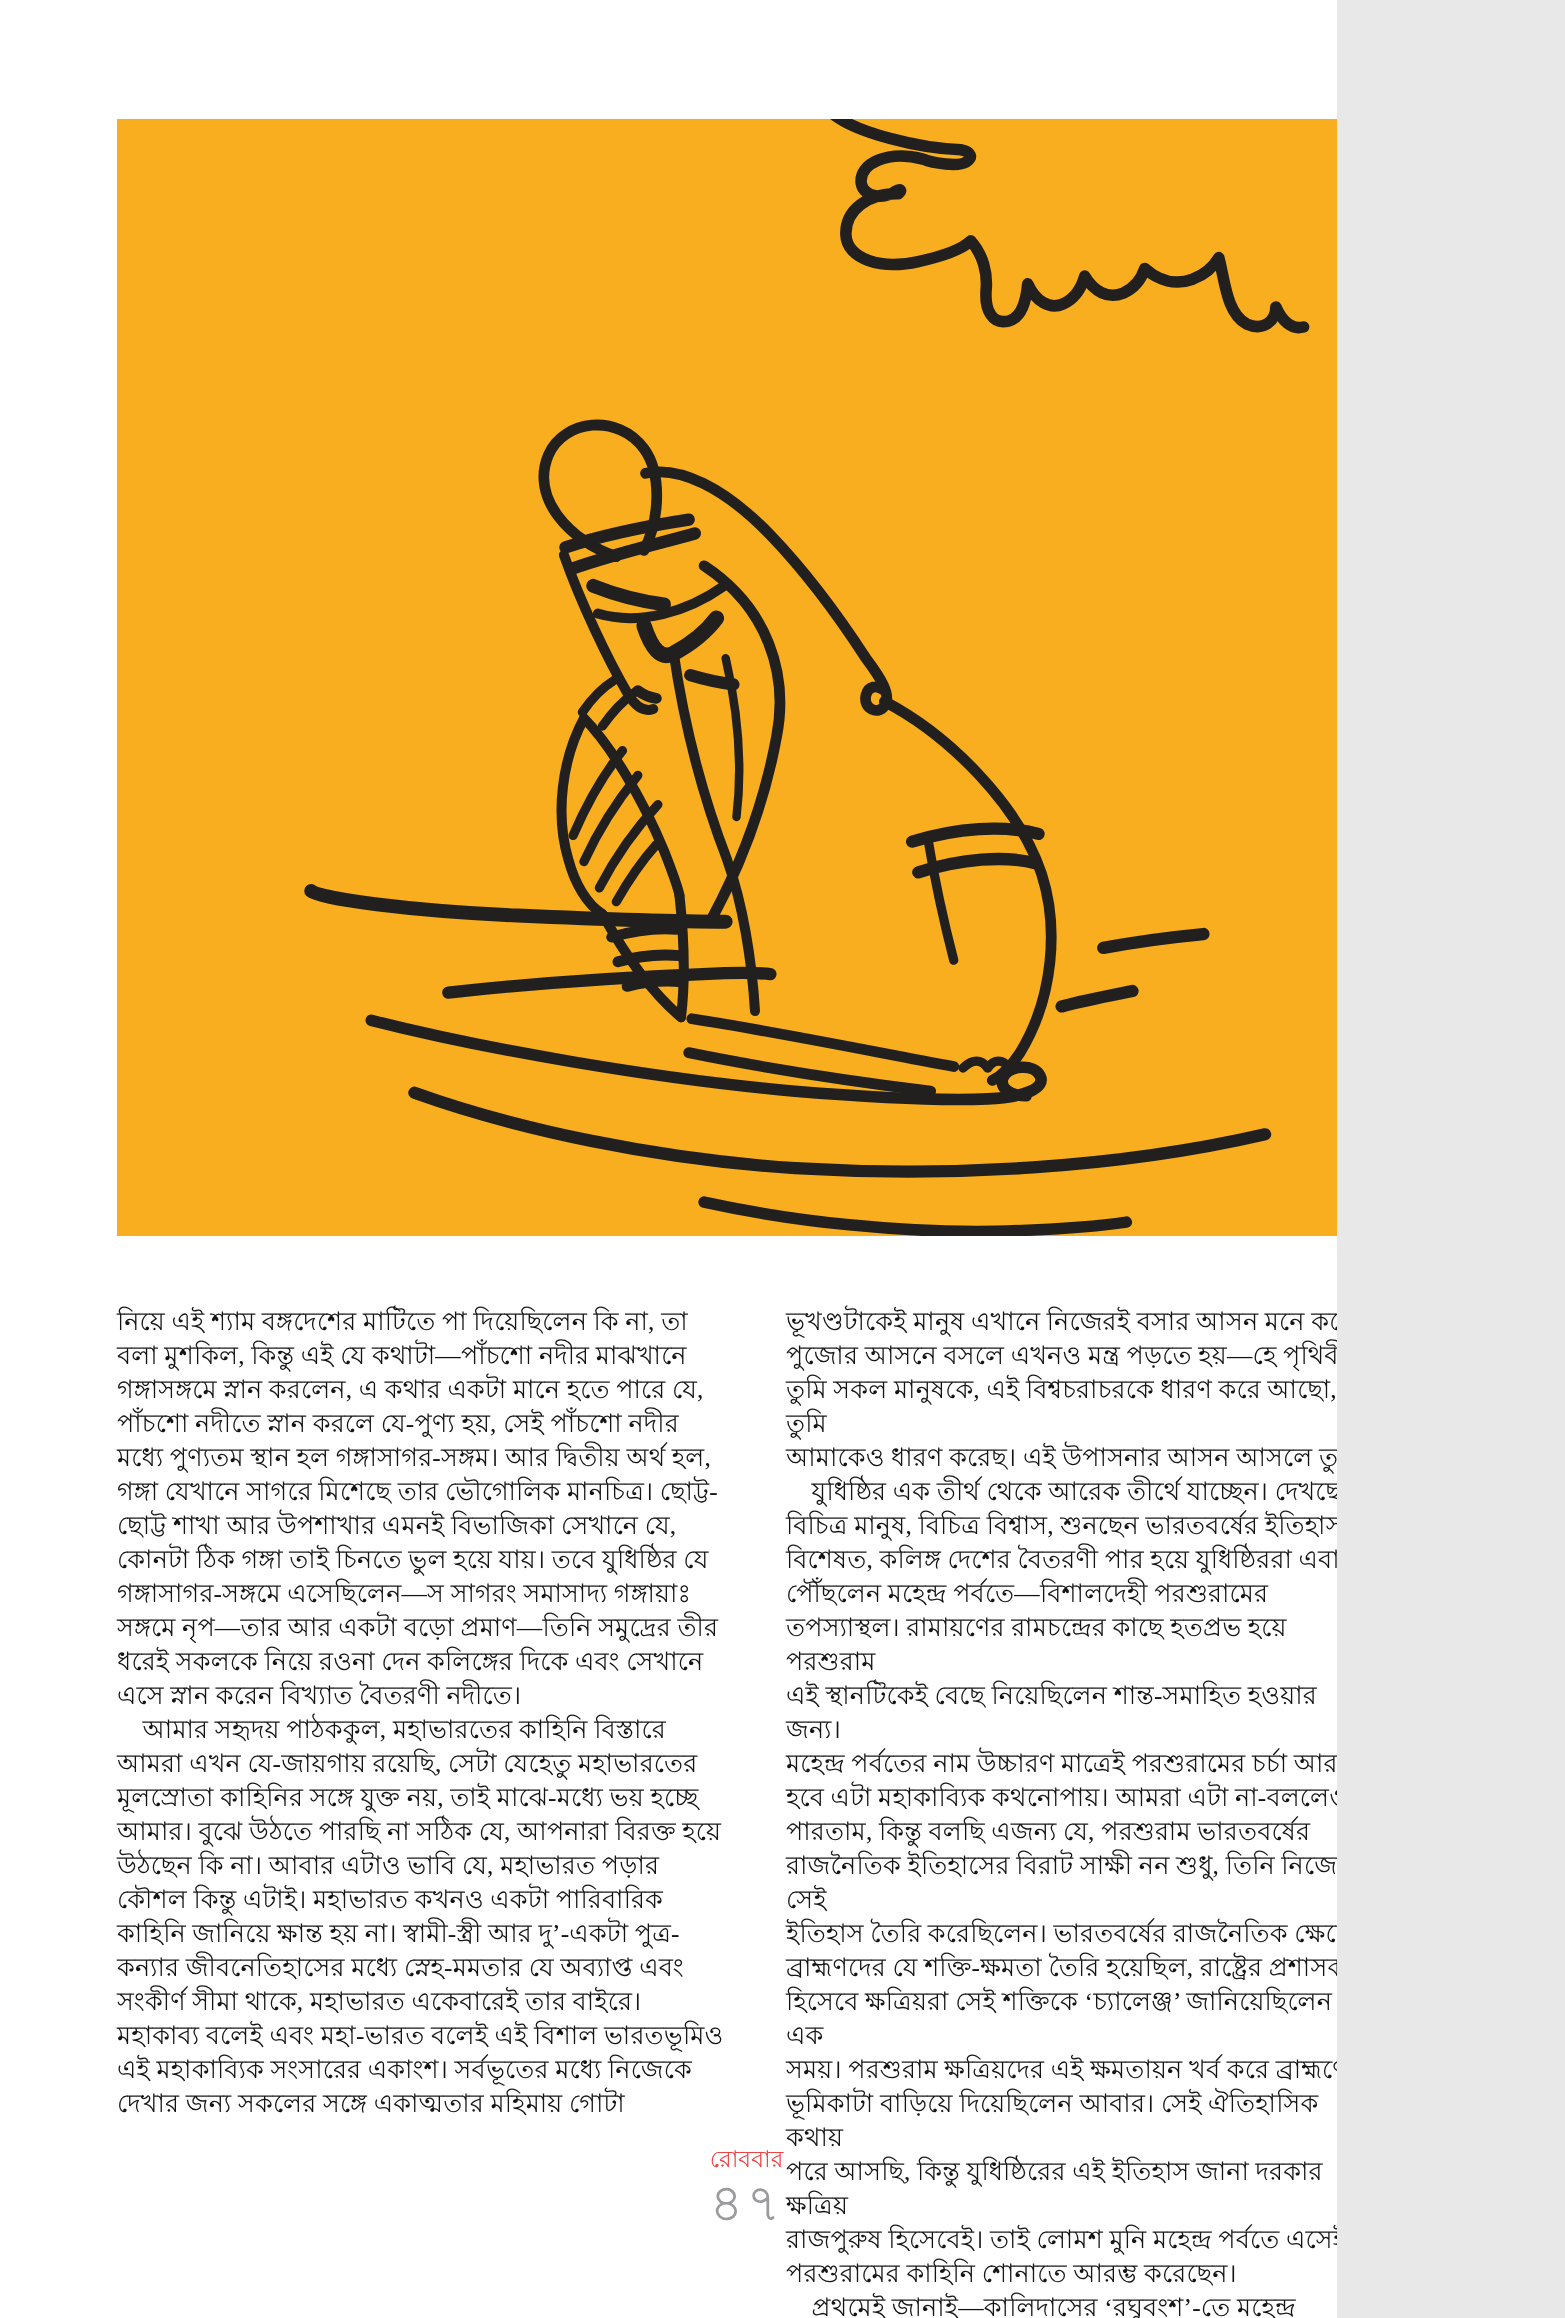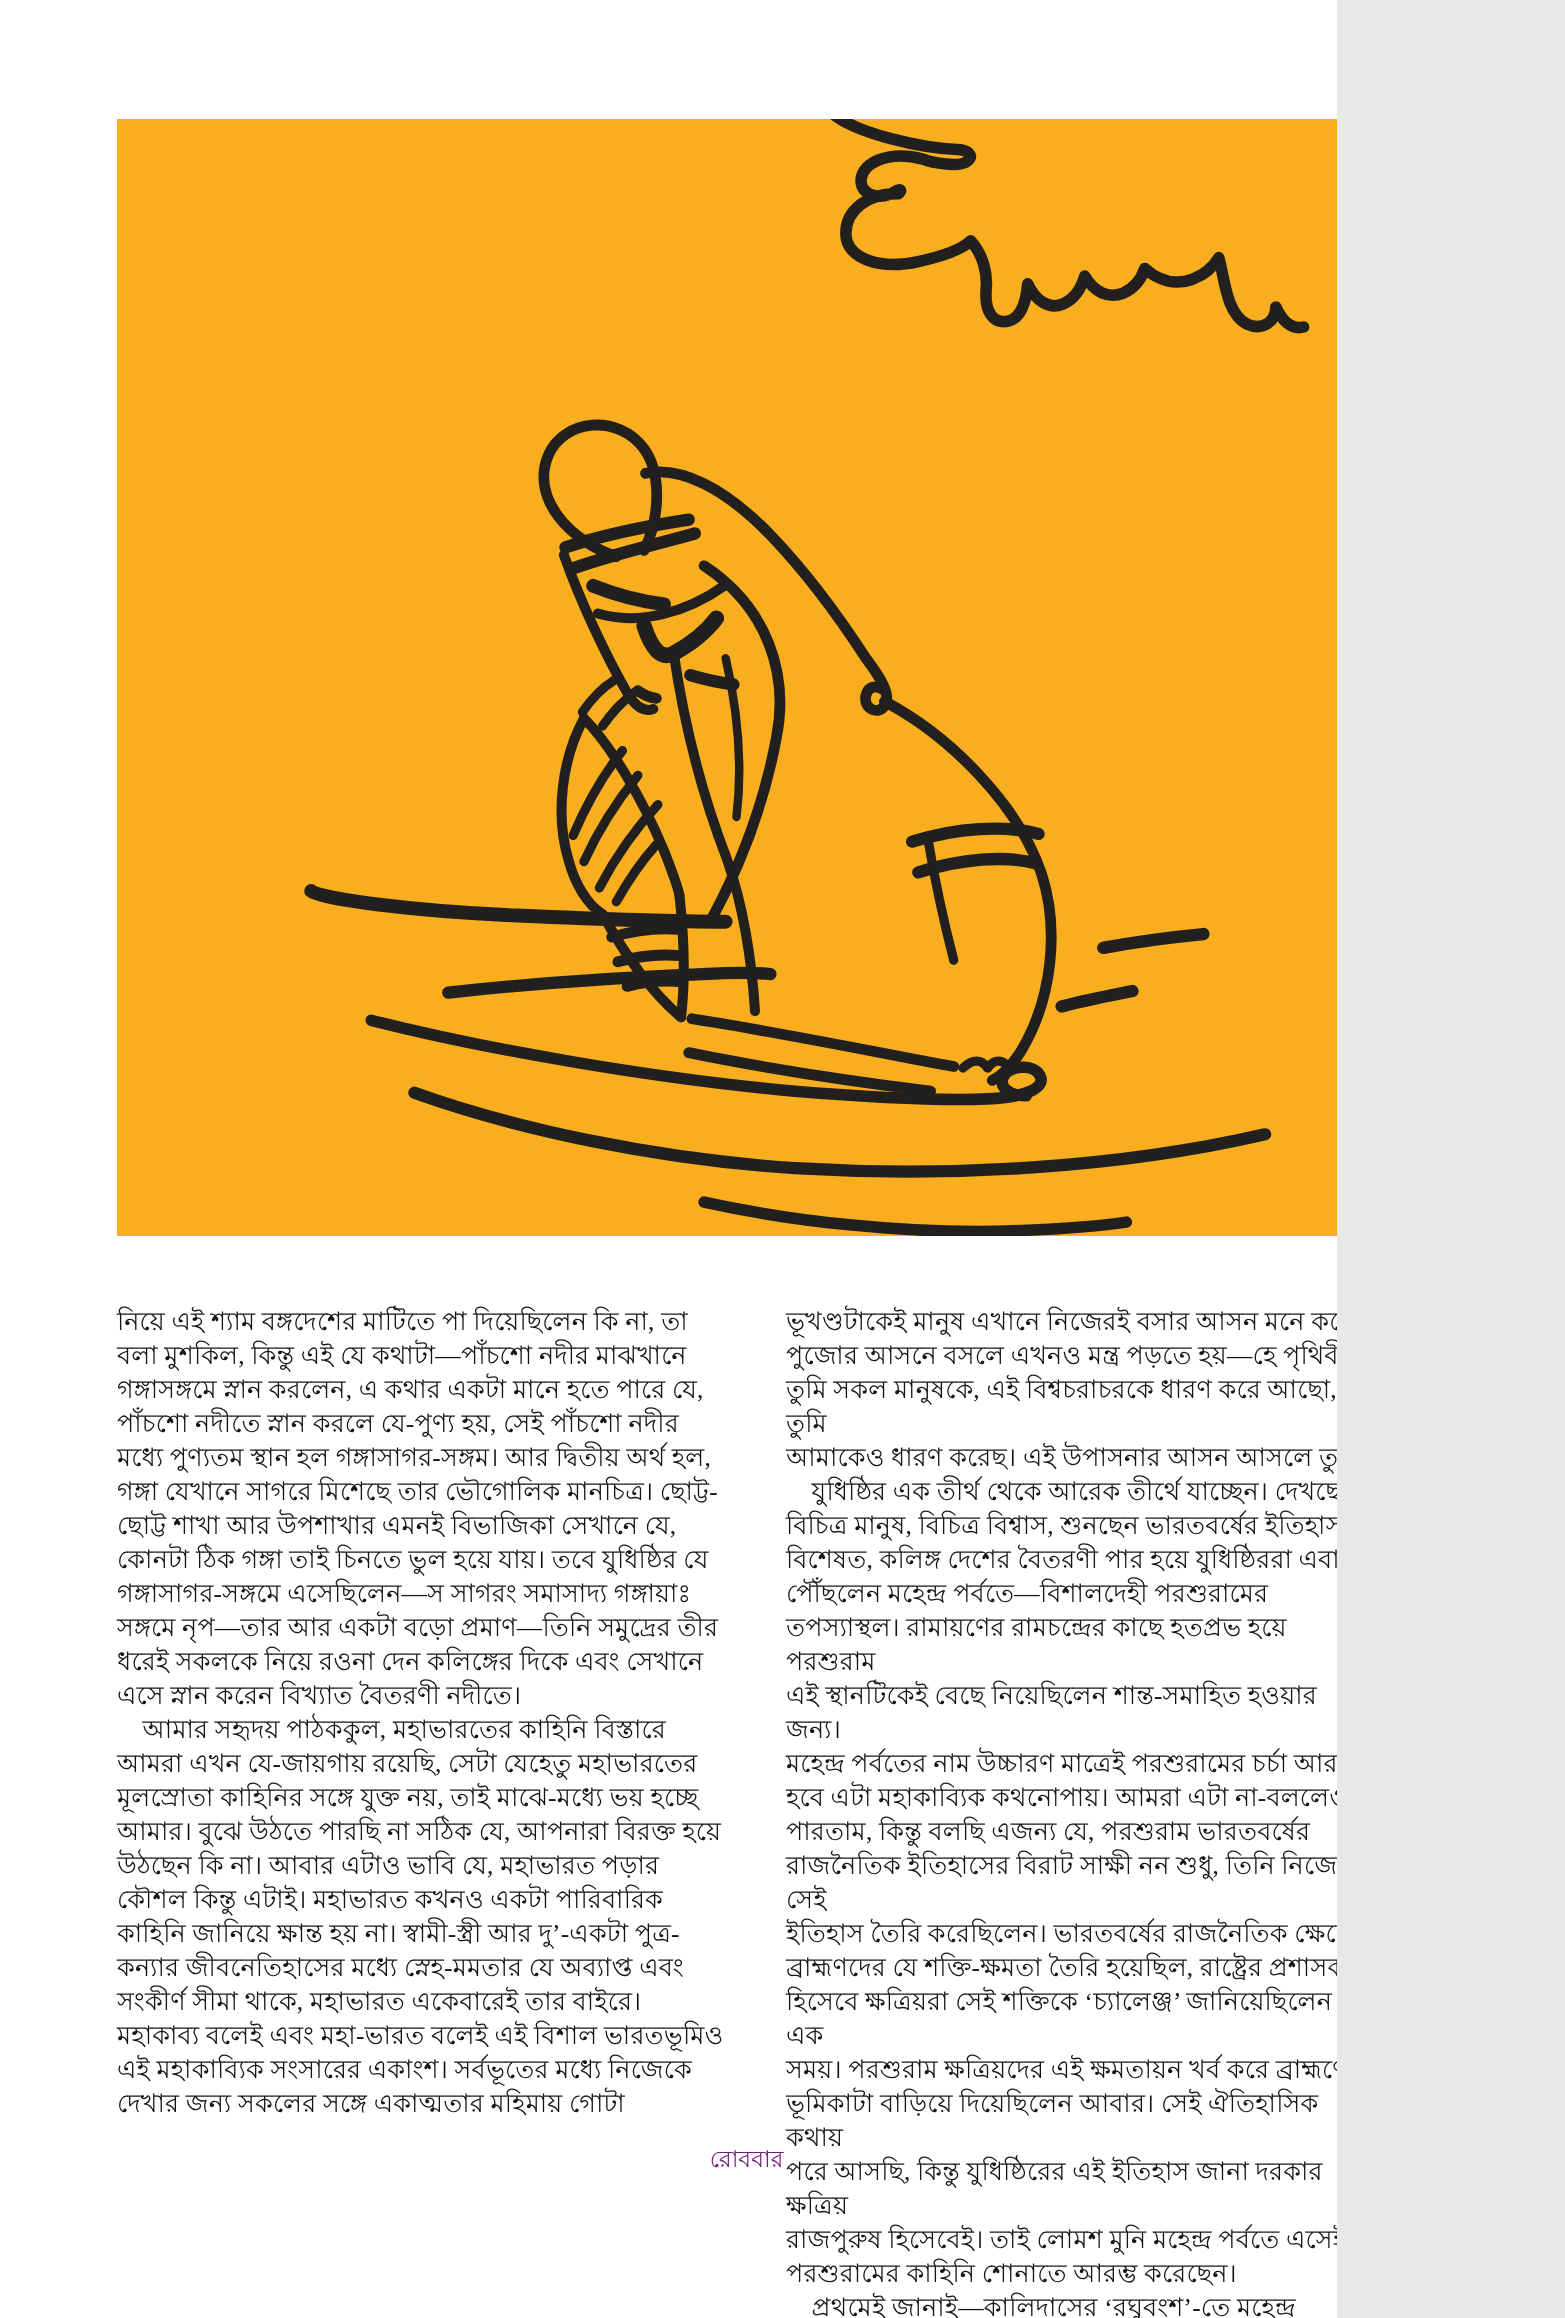--- a/index.html
+++ b/index.html
@@ -44,21 +44,21 @@
 
   .footer {
     position: absolute;
     left: 117px;
     top: 2147px;
     width: 1259px;
     text-align: center;
   }
   .footer .mag {
     font-size: 23px;
-    color: #701a75;
+    color: #ef4444;
     line-height: 26px;
   }
   .footer .pagenum {
     font-size: 52px;
     line-height: 57px;
     margin-top: 1.5px;
     letter-spacing: 3.1px;
   }
 </style>
 </head>
@@ -227,16 +227,17 @@
 ভূমিকাটা বাড়িয়ে দিয়েছিলেন আবার। সেই ঐতিহাসিক কথায়
 পরে আসছি, কিন্তু যুধিষ্ঠিরের এই ইতিহাস জানা দরকার ক্ষত্রিয়
 রাজপুরুষ হিসেবেই। তাই লোমশ মুনি মহেন্দ্র পর্বতে এসেই
 পরশুরামের কাহিনি শোনাতে আরম্ভ করেছেন।
  প্রথমেই জানাই—কালিদাসের ‘রঘুবংশ’-তে মহেন্দ্র পর্বতের
 অবস্থিতি কলিঙ্গ দেশেই। তবে পণ্ডিতরা জানিয়েছেন, ওড়িশা</div>
   </main>
 
   <footer class="footer">
     <div class="mag">রোববার</div>
+    <div class="pagenum" style="color:#9b9b9e">৪৭</div>
   </footer>
 
 </div>
 
 
 </body></html>

